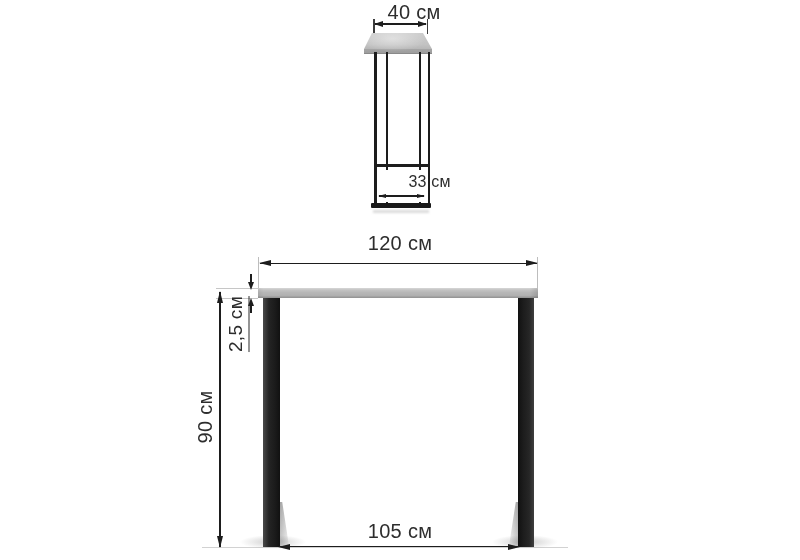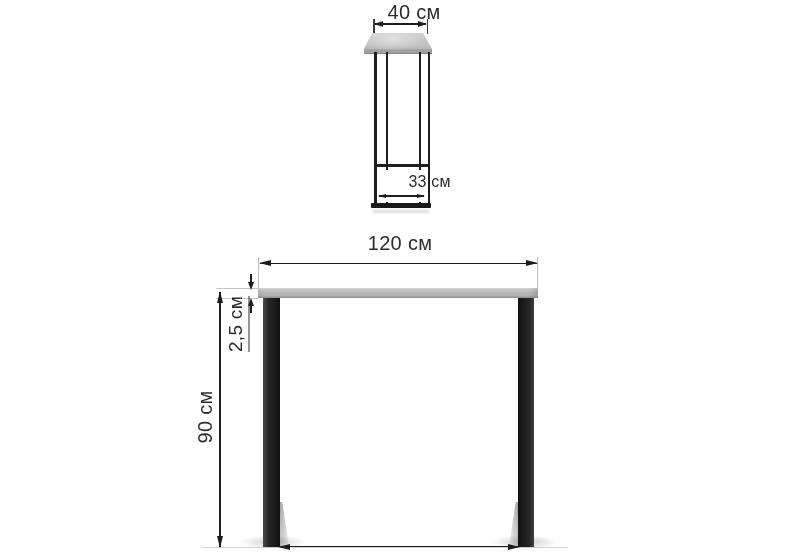--- a/index.html
+++ b/index.html
@@ -116,16 +116,17 @@
 
     <div class="abs ext-line" style="left:216px;top:288.4px;width:42px;height:1.1px;background:#c6c6c6;"></div>
     <div class="abs ext-line" style="left:216px;top:297.5px;width:42px;height:1.1px;background:#c6c6c6;"></div>
     <div class="abs sm-arrow down" style="left:250.2px;top:274px;height:8px;"></div>
     <div class="abs sm-arrow up" style="left:250.2px;top:306px;height:7px;"></div>
     <div class="abs dimtext rot" style="left:237px;top:324px;font-size:19px;border-bottom:1.5px solid #2d2d2d;padding-bottom:2px;">2,5 см</div>
 
     <div class="abs arrow-v" style="left:219.3px;top:292px;height:255px;"></div>
     <div class="abs dimtext rot" style="left:205px;top:417px;">90 см</div>
 
+    <div class="abs dimtext center" style="left:355px;top:520px;width:90px;">105 см</div>
     <div class="abs arrow-h" style="left:279px;top:545.9px;width:240px;"></div>
   </div>
 
 </div>
 
 </body></html>

